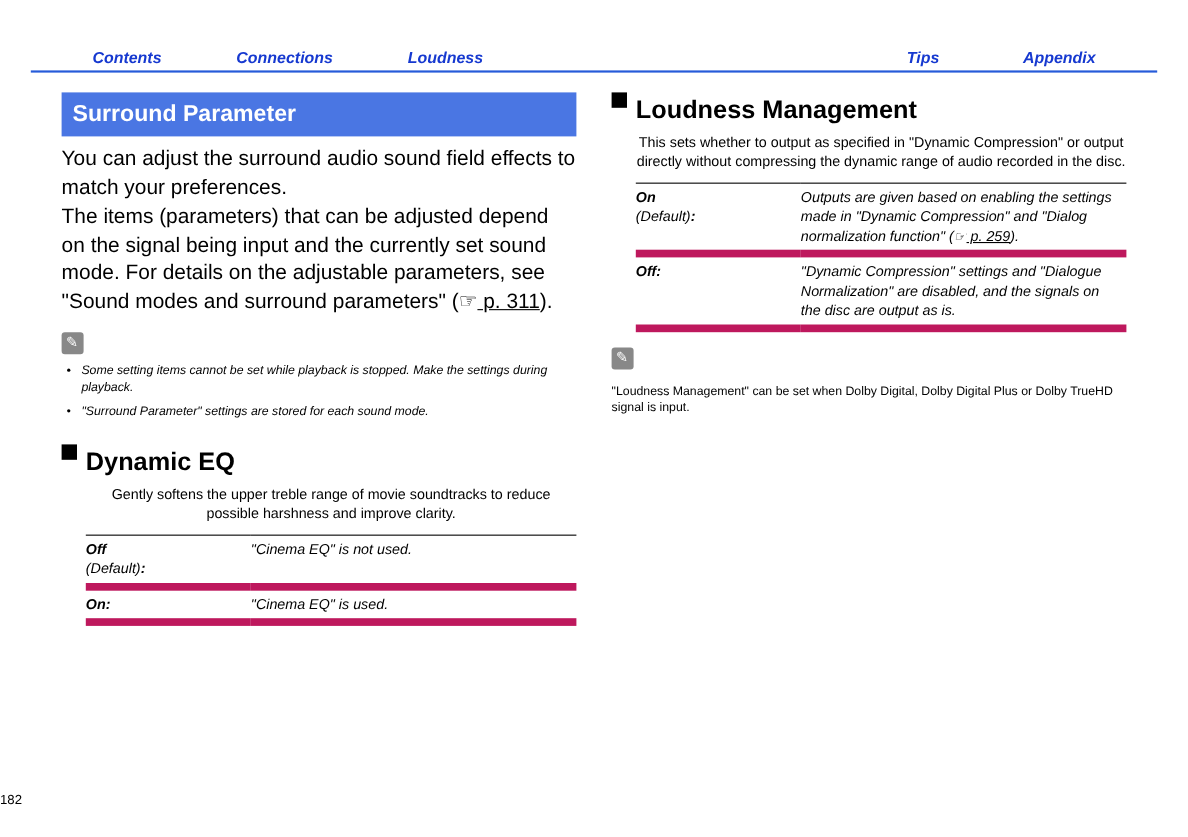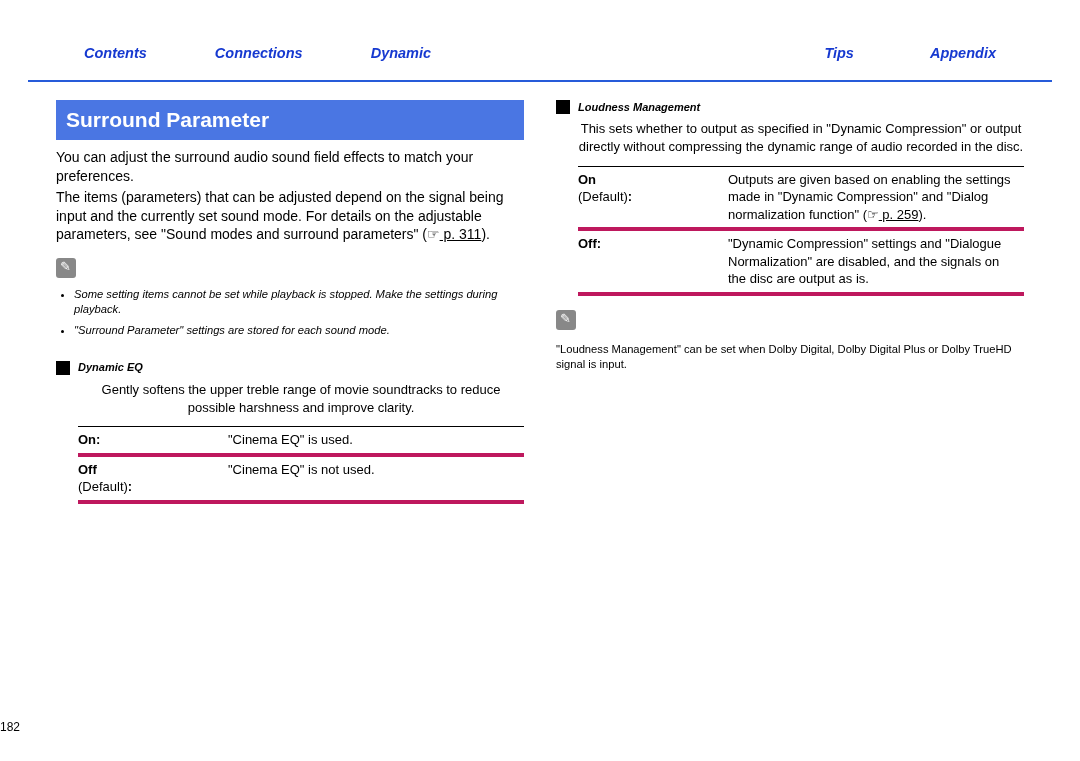--- a/index.html
+++ b/index.html
@@ -7,21 +7,21 @@
       font-family: Arial, Helvetica, sans-serif;
       background: #fff;
       width: 1080px;
       height: 761px;
       position: relative;
       font-size: 13px;
       line-height: 1.35;
     }
     .nav {
       display: flex;
-      padding: 44px 56px 16px 56px;
+      padding: 44px 56px 0 56px;
       border-bottom: 2px solid #265bd9;
       margin: 0 28px;
     }
     .nav-left, .nav-right { display: flex; }
     .nav-left { flex: 1; }
     .nav-left .nav-item { margin-right: 68px; }
     .nav-right .nav-item { margin-left: 76px; }
     .nav-item {
       color: #1639d0;
       font-weight: bold;
@@ -36,21 +36,21 @@
     }
     .col { flex: 1; min-width: 0; }
     .banner {
       background: #4a76e3;
       color: #fff;
       font-size: 21px;
       font-weight: bold;
       padding: 6px 10px;
       margin-bottom: 8px;
     }
-    .intro { margin-bottom: 2px; font-size: 14px; }
+    .intro { margin-bottom: 2px; font-size: 19px; }
     .page-link { text-decoration: underline; cursor: pointer; white-space: nowrap;}
     .pointer-icon { display: inline-block; }
     .note-box { margin-top: 14px; }
     .pencil-icon {
       display: inline-block;
       width: 20px; height: 20px;
       background: #888; border-radius: 3px;
       position: relative;
       margin-bottom: 4px;
     }
@@ -58,54 +58,52 @@
       content: "✎";
       color: #fff;
       position: absolute;
       left: 4px; top: 0px;
       font-size: 13px;
     }
     .note-list { list-style: disc; padding-left: 18px; font-size: 11.2px; }
     .note-list li { margin-bottom: 6px; font-style: italic; }
     .note-para { font-size: 11.2px; margin-top: 4px; }
     .sub-h {
-      font-size: 11px;
+      font-size: 23px;
       font-weight: bold;
       margin-top: 22px;
       margin-bottom: 6px;
       display: flex;
-      align-items: center;
       gap: 8px;
-      font-style: italic;
     }
     .sub-h .square-icon {
       width: 14px; height: 14px; background: #000; display: inline-block;
     }
     .sub-desc { margin-left: 22px; font-size: 13px; text-align: center; }
     .option-table { margin: 10px 0 0 22px; border-collapse: collapse; font-size: 13px; width: calc(100% - 22px); }
     .option-table td { padding: 4px 8px 4px 0; vertical-align: top; }
-    .option-table tr { border-top: 1px solid #000; border-bottom: 4px solid #be185d; }
+    .option-table tr { border-top: 1px solid #000; border-bottom: 7px solid #be185d; font-style: italic; }
     .opt-key { font-weight: bold; width: 150px; white-space: nowrap;}
     .opt-meta { font-weight: normal; }
     .page-number {
       position: absolute;
       bottom: 26px;
       left: 0; right: 0;
       text-align: left;
       font-size: 12px;
     }
   </style>
 </head>
 <body>
 
 <div class="nav">
   <div class="nav-left">
     <span class="nav-item">Contents</span>
     <span class="nav-item">Connections</span>
-    <span class="nav-item">Dynamic</span>
+    <span class="nav-item">Loudness</span>
   </div>
   <div class="nav-right">
     <span class="nav-item">Tips</span>
     <span class="nav-item">Appendix</span>
   </div>
 </div>
 
 <div class="content">
   <div class="col">
     <div class="banner">Surround Parameter</div>
@@ -124,29 +122,29 @@
 
     <h3 class="sub-h">
       <span class="square-icon"></span>
       <span>Dynamic EQ</span>
     </h3>
     <p class="sub-desc">Gently softens the upper treble range of movie soundtracks to reduce possible harshness and improve clarity.</p>
 
     <table class="option-table">
       <tbody>
           <tr>
-        <td class="opt-key">On:</td>
-        <td>"Cinema EQ" is used.</td>
-      </tr>
-      <tr>
         <td class="opt-key">
           <span>Off</span><br>
           <span class="opt-meta">(Default)</span><span>:</span>
         </td>
         <td>"Cinema EQ" is not used.</td>
+      </tr>
+      <tr>
+        <td class="opt-key">On:</td>
+        <td>"Cinema EQ" is used.</td>
       </tr>
     </tbody>
       </table>
   </div>
 
   <div class="col">
     <h3 class="sub-h" style="margin-top:0">
       <span class="square-icon"></span>
       <span>Loudness Management</span>
     </h3>

